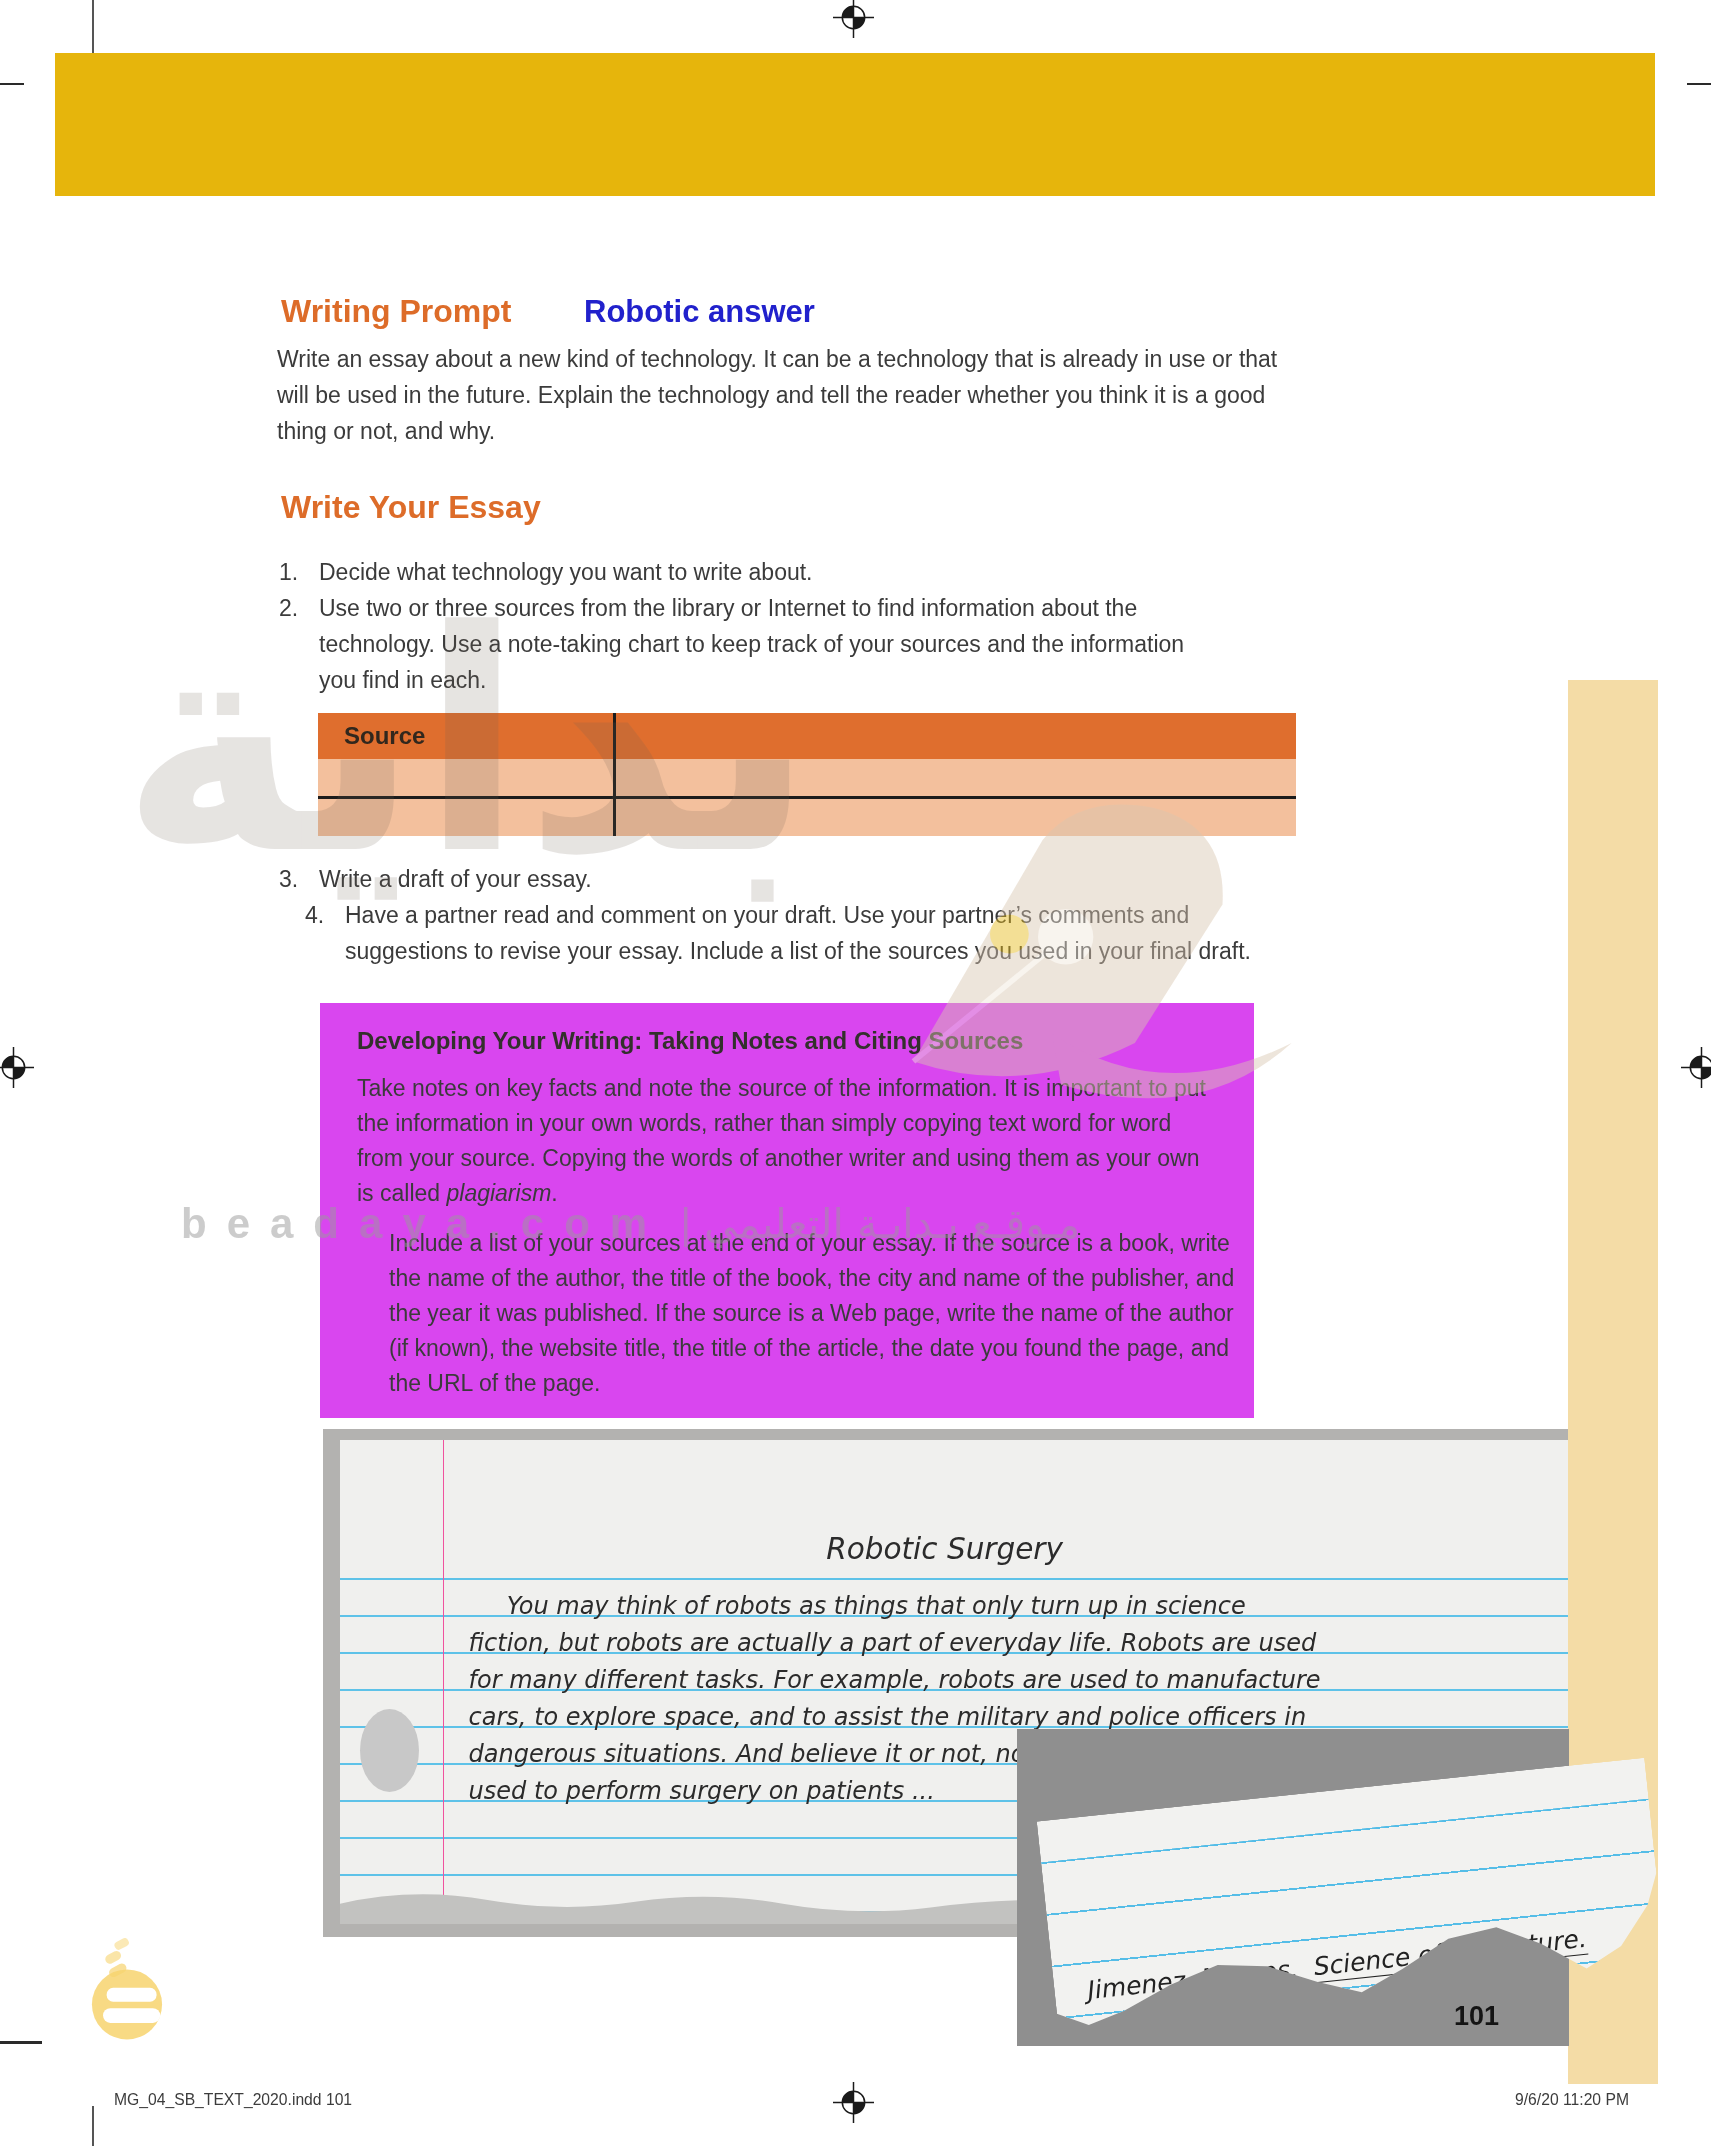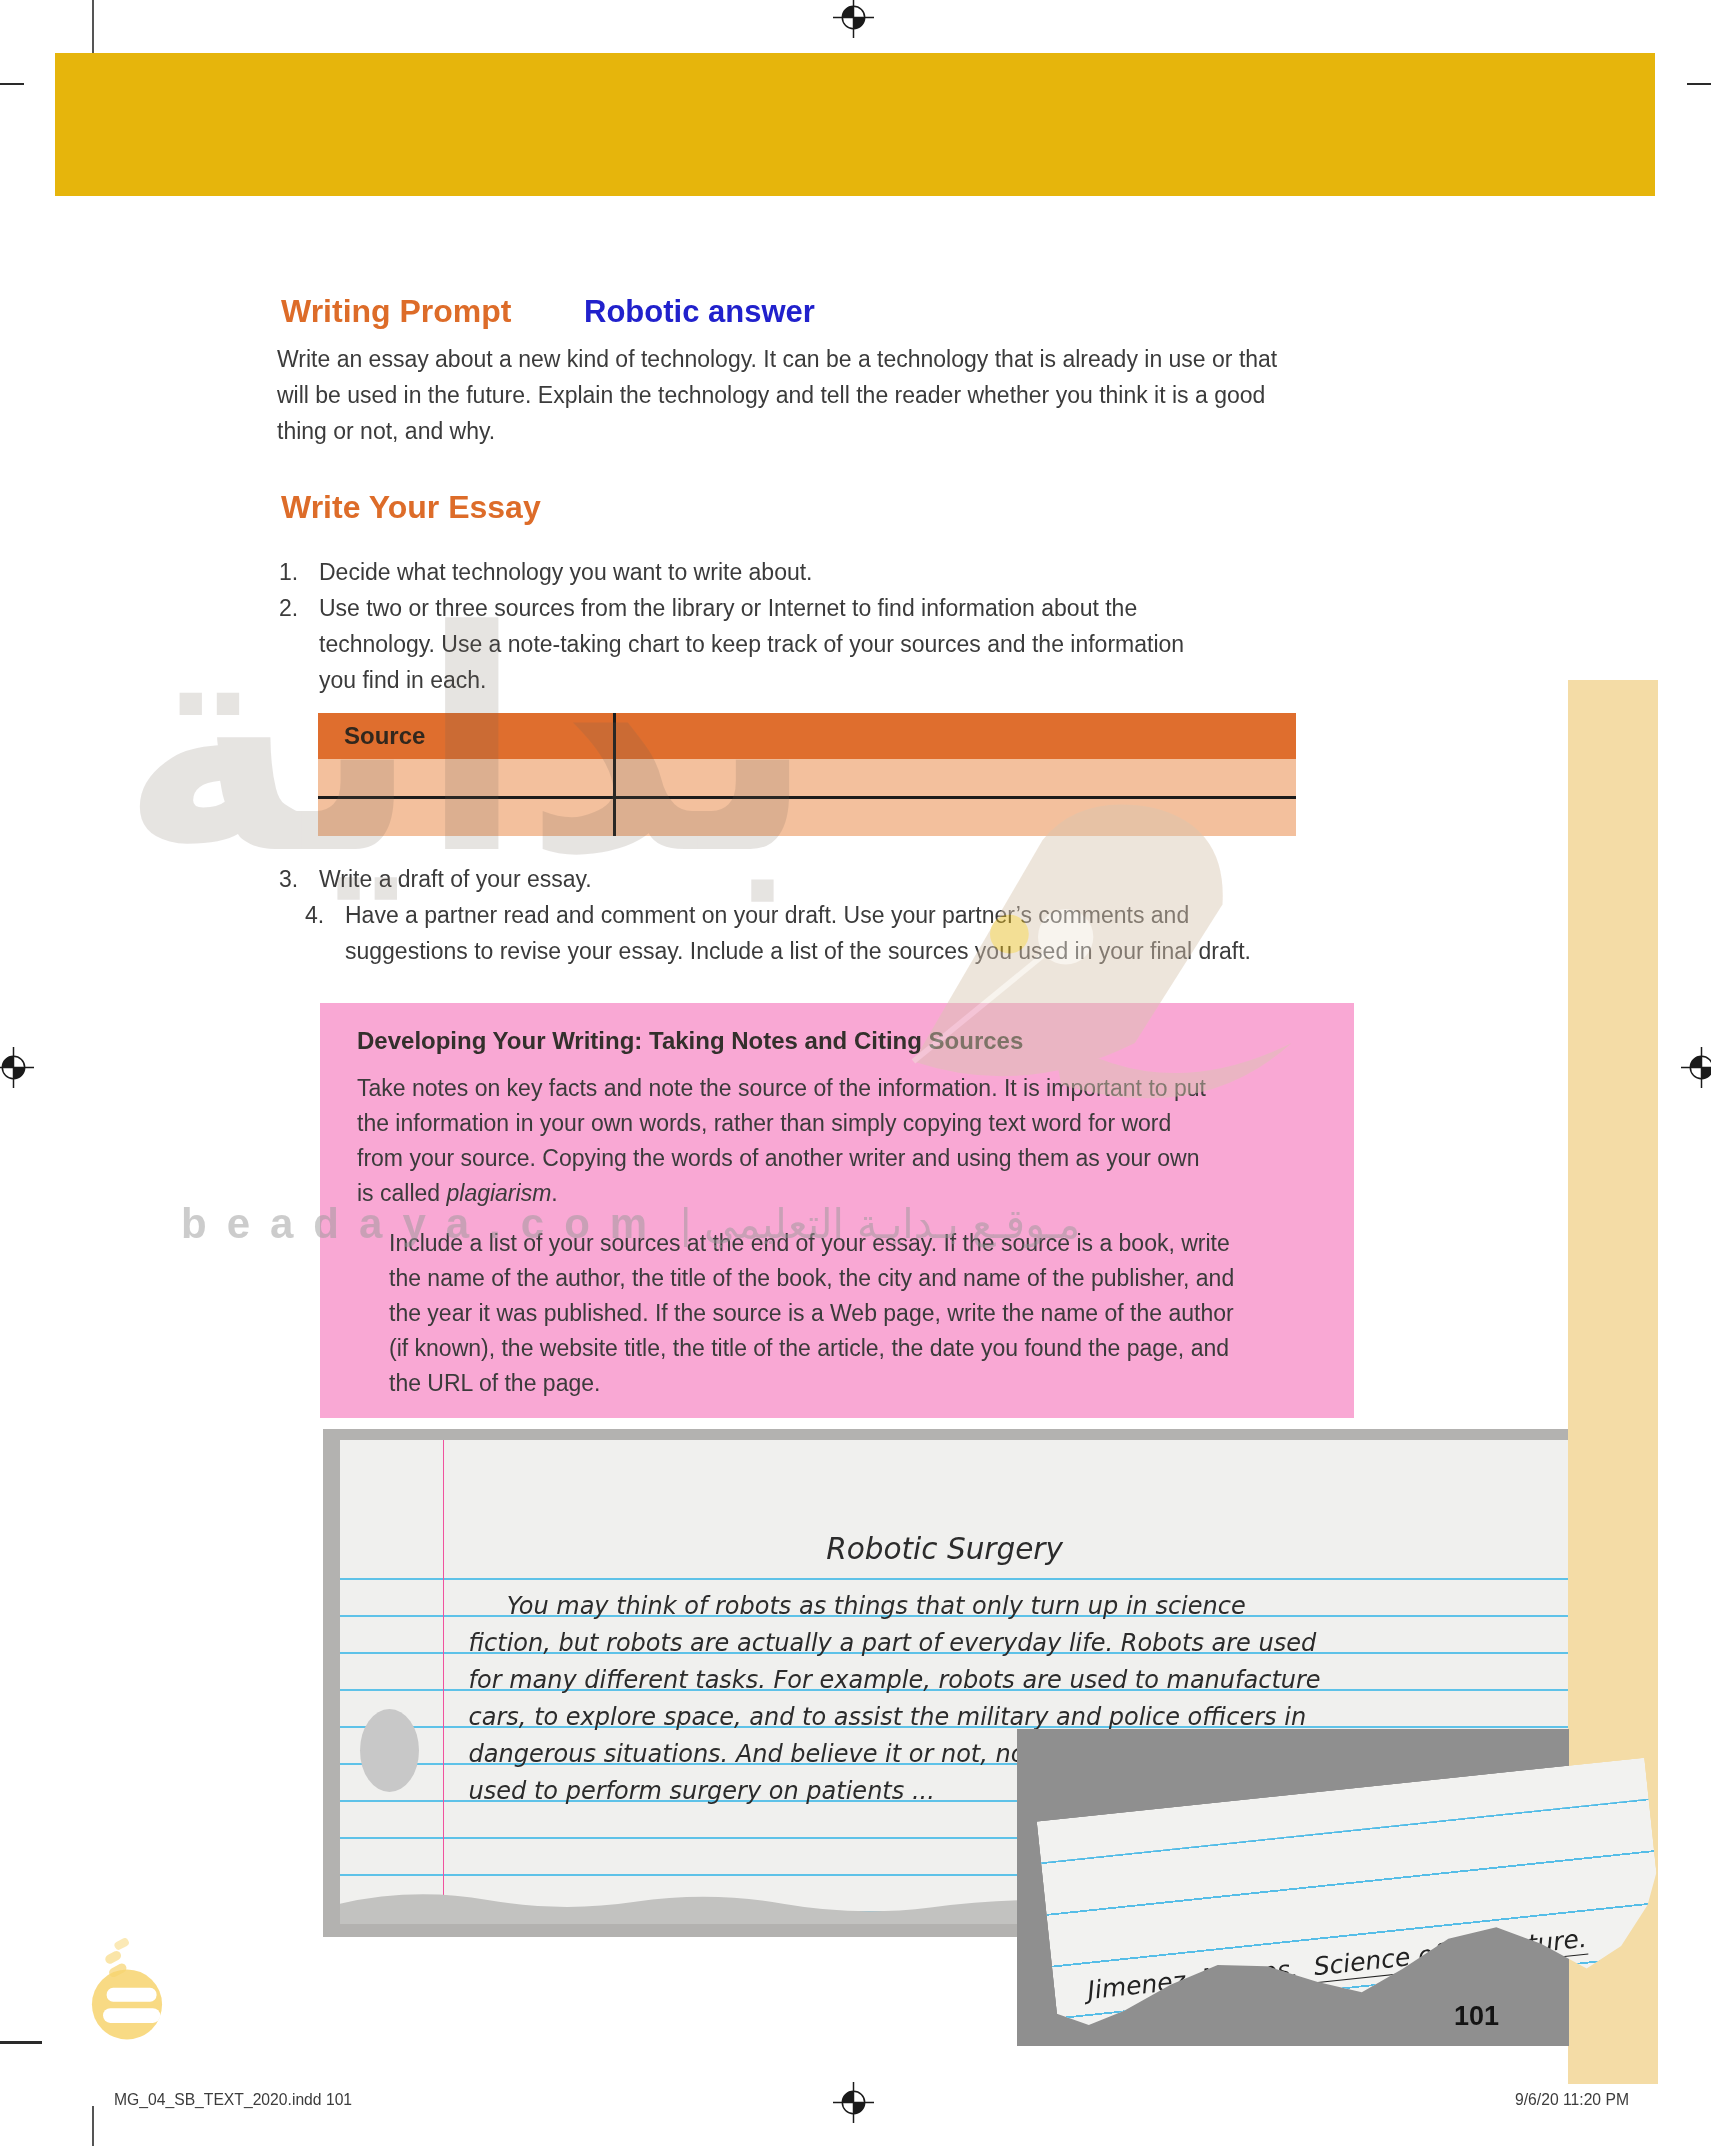--- a/index.html
+++ b/index.html
@@ -42,21 +42,21 @@
   .srctable{position:absolute;left:318px;top:713px;width:978px;height:123px;z-index:1;}
   .thead{position:absolute;left:0;top:0;width:100%;height:46px;background:#DF6E2E;}
   .th{position:absolute;top:9.2px;font-weight:bold;font-size:24px;color:#31271d;}
   .th-source{left:26px;} .th-notes{left:322px;margin-top:35px;}
   .trow{position:absolute;left:0;width:100%;height:37px;background:#F3C09D;}
   .trow-1{top:46px;} .trow-2{top:86px;}
   .t-hline{position:absolute;left:0;top:83px;width:100%;height:2.8px;background:#1c1c1c;}
   .t-vline{position:absolute;left:295px;top:0;width:2.8px;height:123px;background:#1c1c1c;}
 
   
-  .devbox{position:absolute;left:320px;top:1003px;width:1034px;height:415px;background:#f9a8d4;z-index:1;}
+  .devbox{position:absolute;left:320px;top:1003px;width:934px;height:415px;background:#d946ef;z-index:1;}
   .devbox-h{position:absolute;left:37px;top:24px;font-size:24px;font-weight:bold;color:#33302c;}
   .boxp{position:absolute;left:37px;font-size:23px;line-height:35px;white-space:pre;color:#3b3b3b;}
   .boxp-1{top:68px;} .boxp-2{top:223px;margin-left:32px;}
   .it{font-style:italic;}
 
   
   .notebook{position:absolute;left:323px;top:1429px;width:1250px;height:508px;background:#B3B2B0;z-index:2;}
   .paper{position:absolute;left:16.6px;top:11px;width:1229px;height:484px;background:#F0F0EE;overflow:hidden;}
   .rules{position:absolute;left:0;right:0;top:138px;bottom:5.5px;
          background:repeating-linear-gradient(to bottom,#5EC2E8 0 1.8px,transparent 1.8px 37px);}

